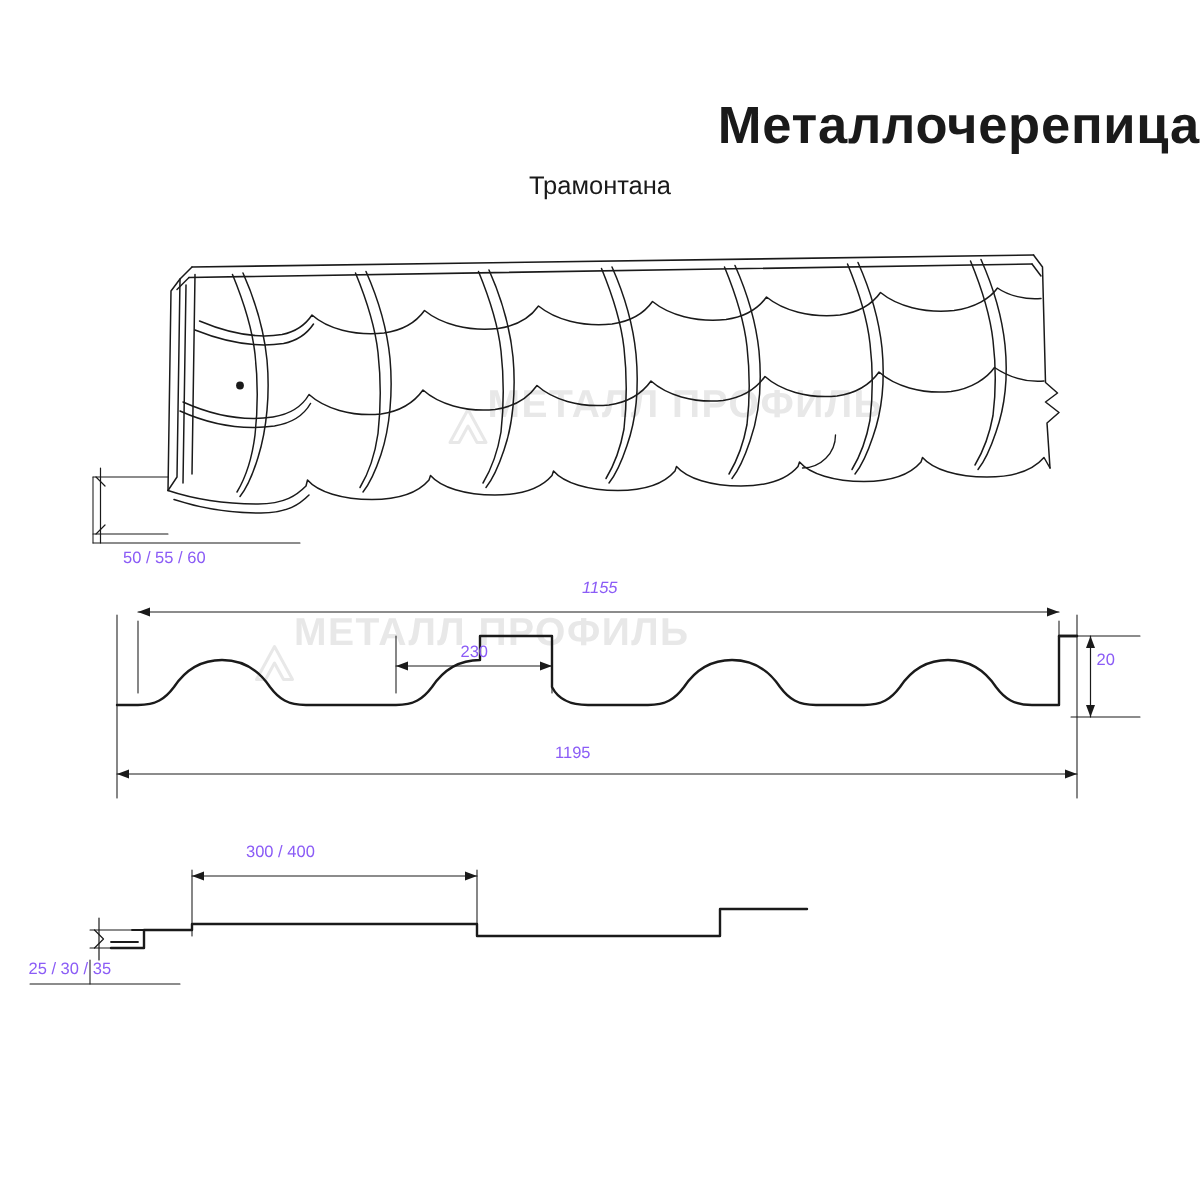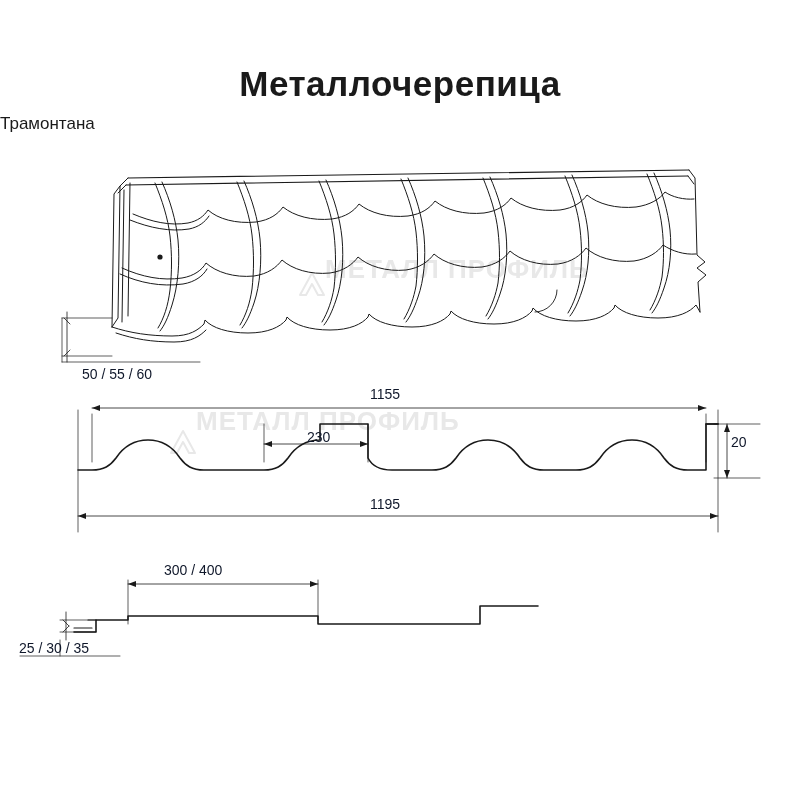--- a/index.html
+++ b/index.html
@@ -20,42 +20,43 @@
     left: 0;
     top: 0;
     width: 800px;
     height: 800px;
   }
   .title-main {
     position: absolute;
     left: 0;
     top: 64px;
     width: 800px;
-    text-align: center;
+    text-align: right;
     font-size: 35px;
     font-weight: bold;
     letter-spacing: 0.5px;
     color: #1a1a1a;
   }
   .title-sub {
     position: absolute;
     left: 0;
     top: 114px;
     width: 800px;
+    text-align: center;
     font-size: 17px;
     color: #1a1a1a;
   }
   .dim-label {
     position: absolute;
-    font-size: 14px;
-    color: #0f172a;
+    font-size: 11px;
+    color: #8b5cf6;
     white-space: nowrap;
   }
   .lbl-50-55-60 { left: 82px;  top: 366px; }
-  .lbl-1155     { left: 370px; top: 386px; }
+  .lbl-1155     { left: 388px; top: 386px; font-style: italic; }
   .lbl-230      { left: 307px; top: 429px; }
   .lbl-25       { left: 731px; top: 434px; }
   .lbl-1195     { left: 370px; top: 496px; }
   .lbl-350-400  { left: 164px; top: 562px; }
   .lbl-25-30-35 { left: 19px;  top: 640px; text-align: center; }
   .wm {
     position: absolute;
     font-size: 26px;
     font-weight: bold;
     color: #e8e8e8;

